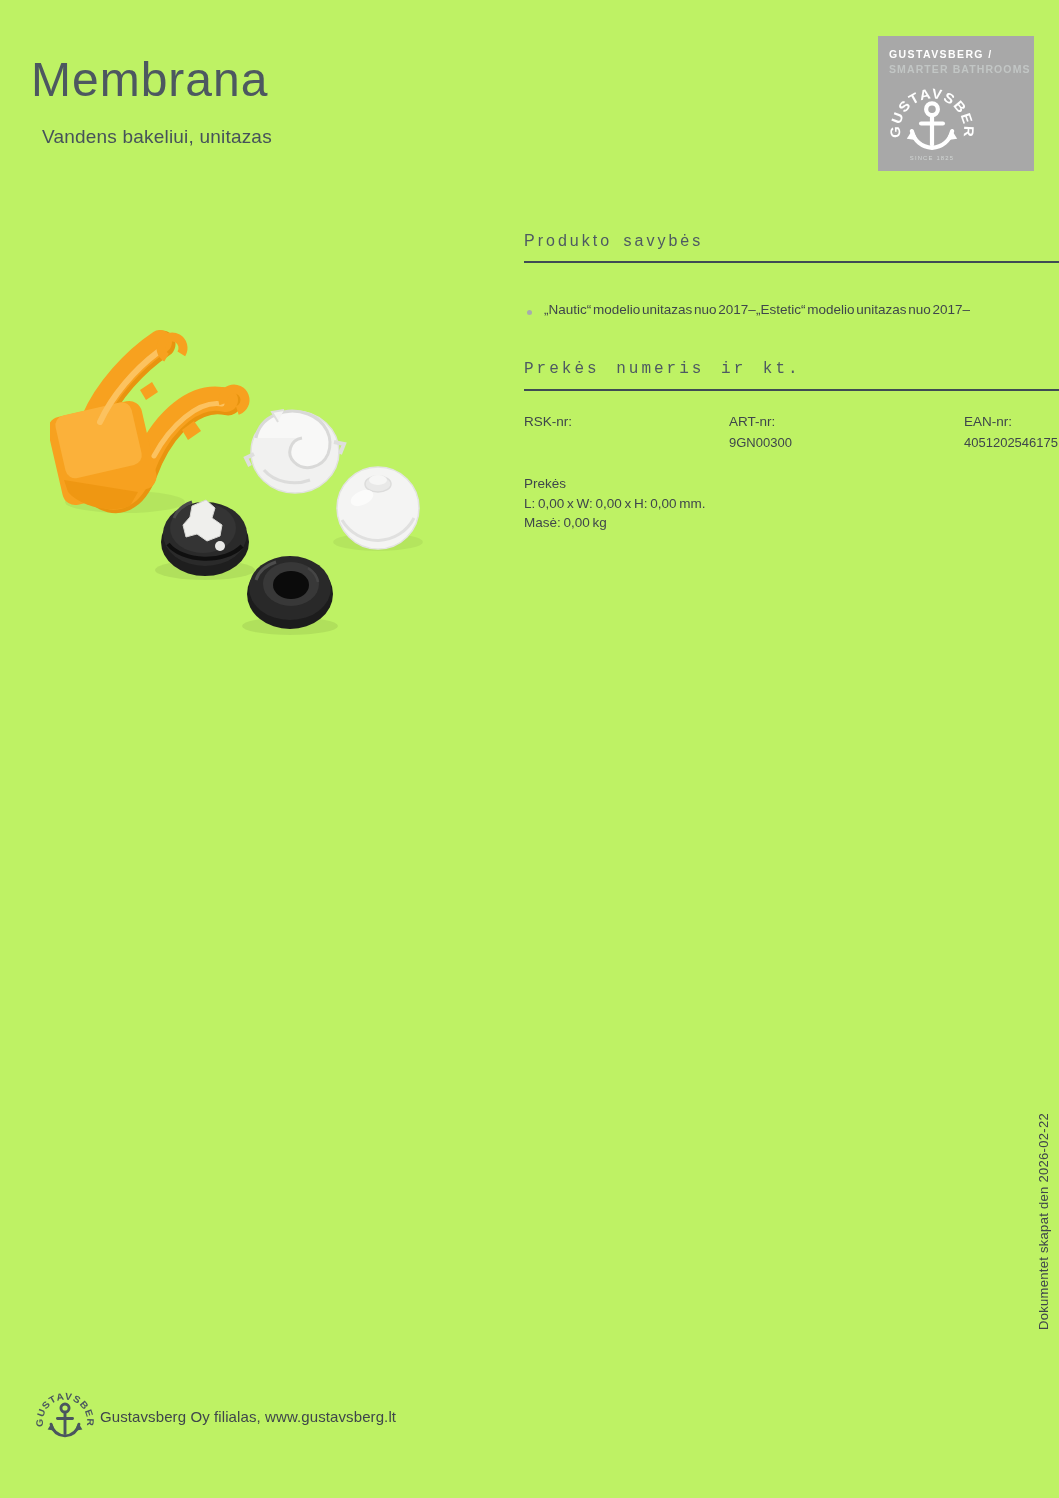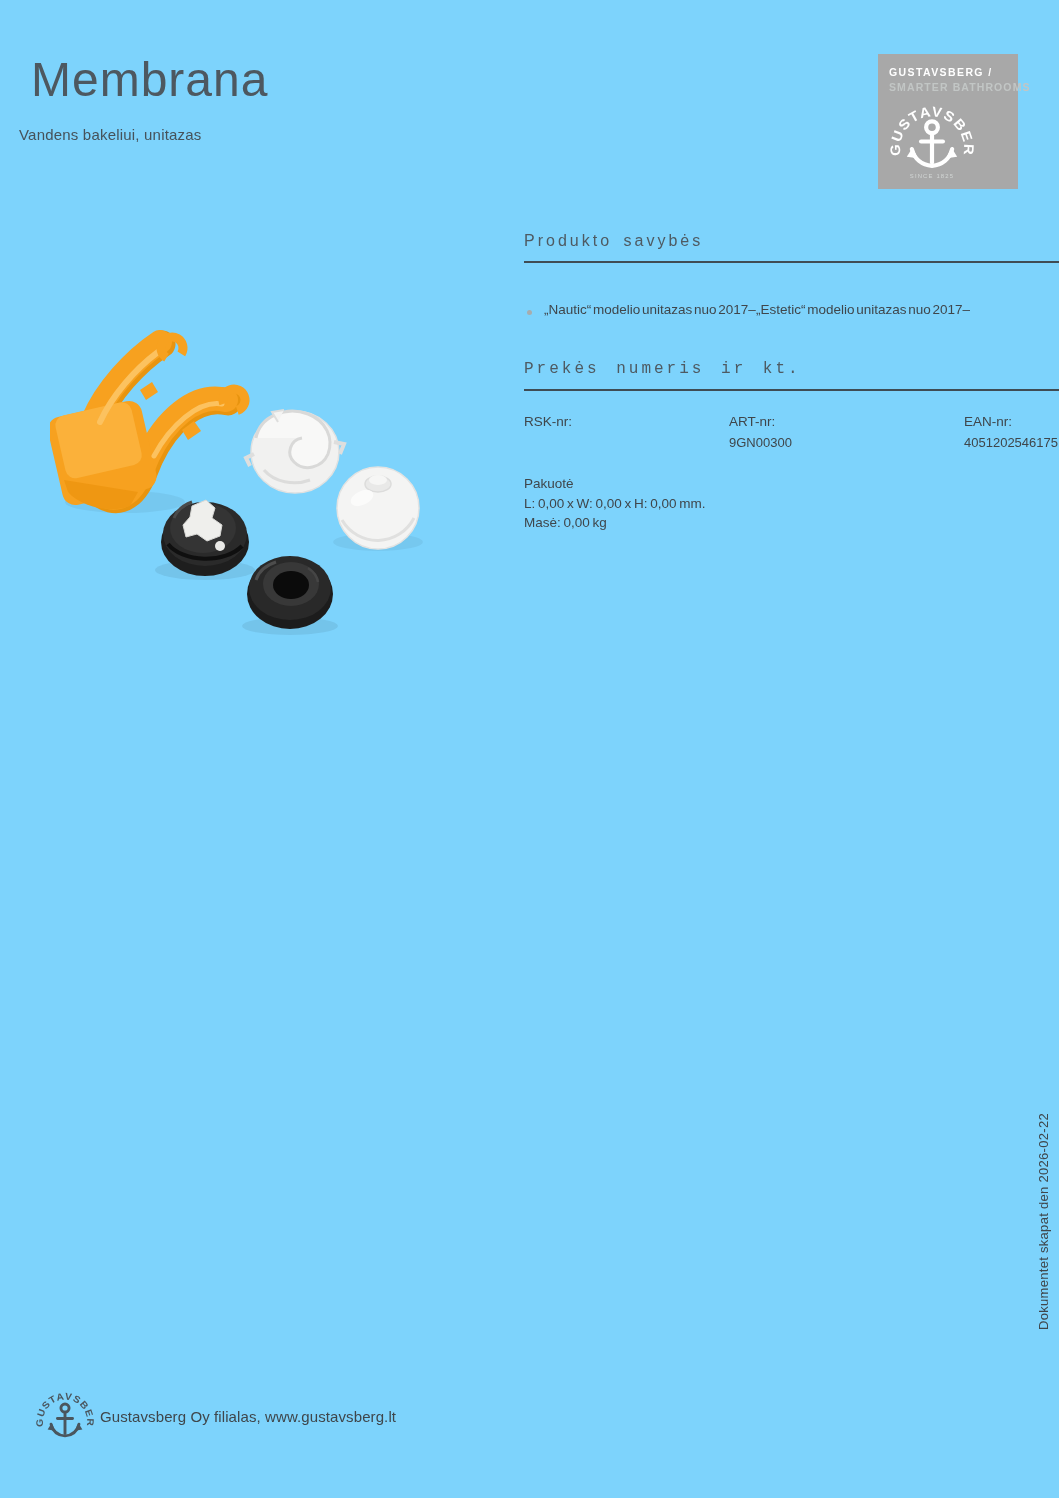--- a/index.html
+++ b/index.html
@@ -1,30 +1,30 @@
 <!DOCTYPE html>
 <html><head>
 <meta charset="utf-8">
 <style>
   * { margin:0; padding:0; box-sizing:border-box; }
   html,body { background:#ffffff; }
   body { font-family:"Liberation Sans", sans-serif; color:#3f464b; }
-  .page { position:relative; width:1059px; height:1498px; background:#7dd3fc; overflow:hidden; }
+  .page { position:relative; width:1059px; height:1498px; background:#bef264; overflow:hidden; }
 
   
   .page-title {
     position:absolute; left:31px; top:52px;
     font-size:48px; font-weight:500; letter-spacing:1px; color:#4d5860;
   }
   .page-subtitle {
-    position:absolute; left:19px; top:126px;
-    font-size:15px; color:#46525a; letter-spacing:0.2px;
+    position:absolute; left:42px; top:126px;
+    font-size:19px; color:#46525a; letter-spacing:0.2px;
   }
   .brandbox {
-    position:absolute; left:878px; top:54px; width:140px; height:135px;
+    position:absolute; left:878px; top:36px; width:156px; height:135px;
     background:#a8a8a8; padding:12px 10px 0 11px;
   }
   .brand-line1 { color:#ffffff; font-size:10.5px; font-weight:bold; letter-spacing:1.4px; white-space:nowrap; }
   .brand-line2 { color:#c2c6c5; font-size:10.5px; font-weight:bold; letter-spacing:1.1px; margin-top:3px; white-space:nowrap; }
   .anchorlogo { display:block; width:84px; height:84px; margin-top:4px; margin-left:1px; }
   .anchorlogo text { font-family:"Liberation Sans", sans-serif; }
   .circtext { fill:#ffffff; font-size:16.5px; font-weight:bold; letter-spacing:1.5px; }
   .sincetext { fill:#d2d6d5; font-size:7px; letter-spacing:1.4px; }
 
   
@@ -187,21 +187,21 @@
         <div class="numlbl">ART-nr:</div>
         <div class="numval">9GN00300</div>
       </div>
       <div class="numcol-3">
         <div class="numlbl">EAN-nr:</div>
         <div class="numval">4051202546175</div>
       </div>
     </div>
 
     <div class="pack">
-      <div>Pakuotė</div>
+      <div>Prekės</div>
       <div>L: 0,00 x W: 0,00 x H: 0,00 mm.</div>
       <div>Masė: 0,00 kg</div>
     </div>
 
 
   </div>
 
   <div class="vnote">Dokumentet skapat den 2026-02-22</div>
 
   <svg class="footerlogo" viewBox="0 0 100 100">

